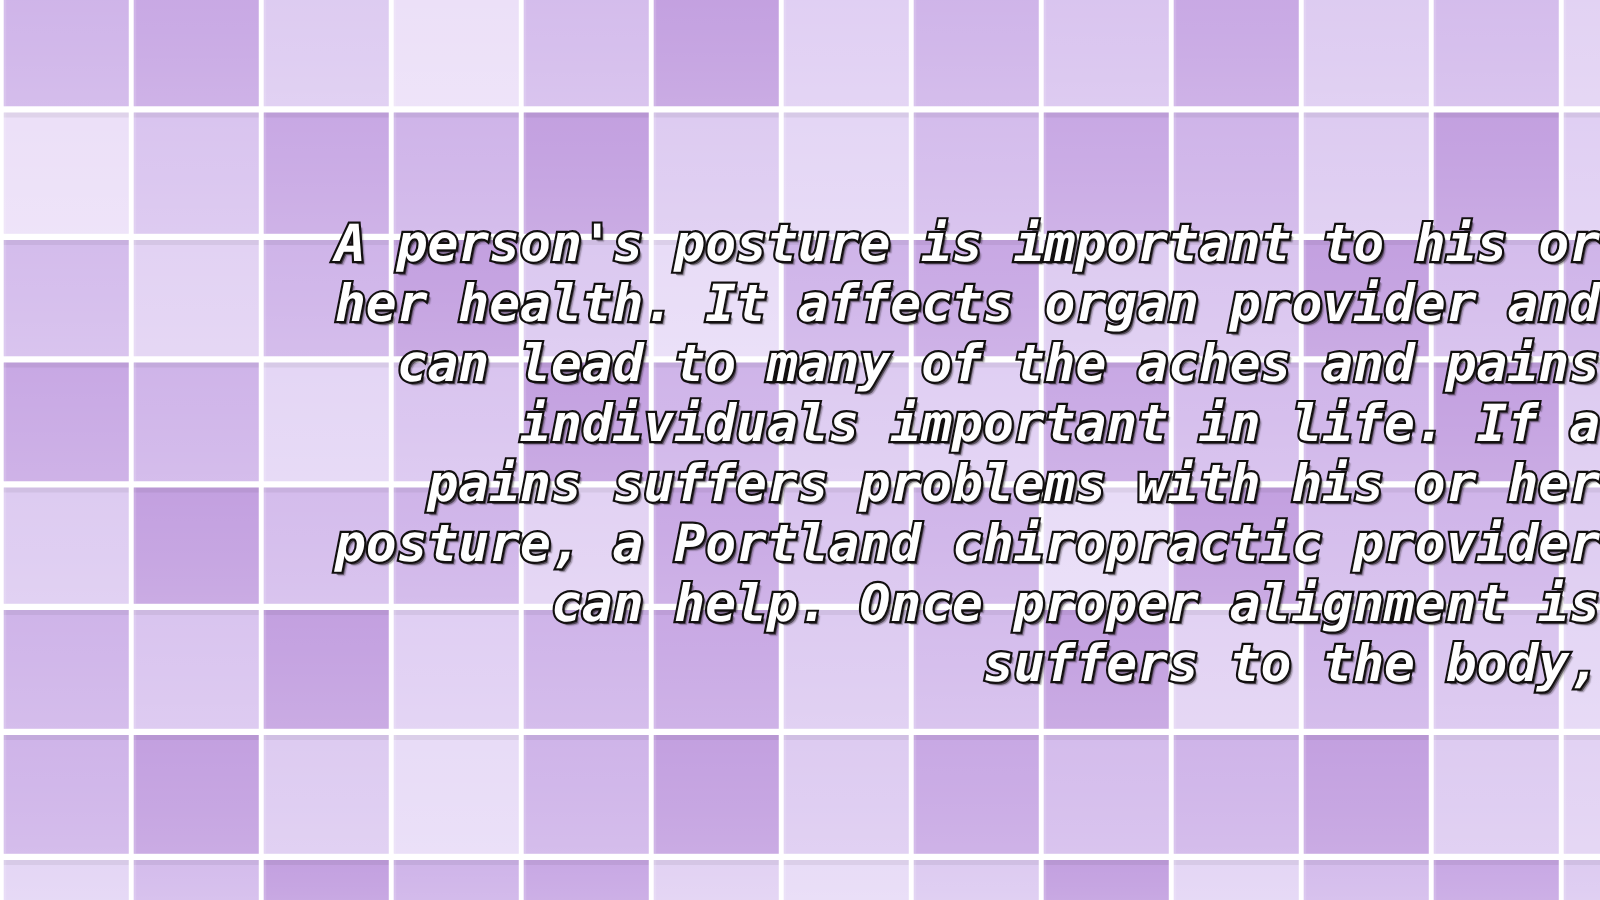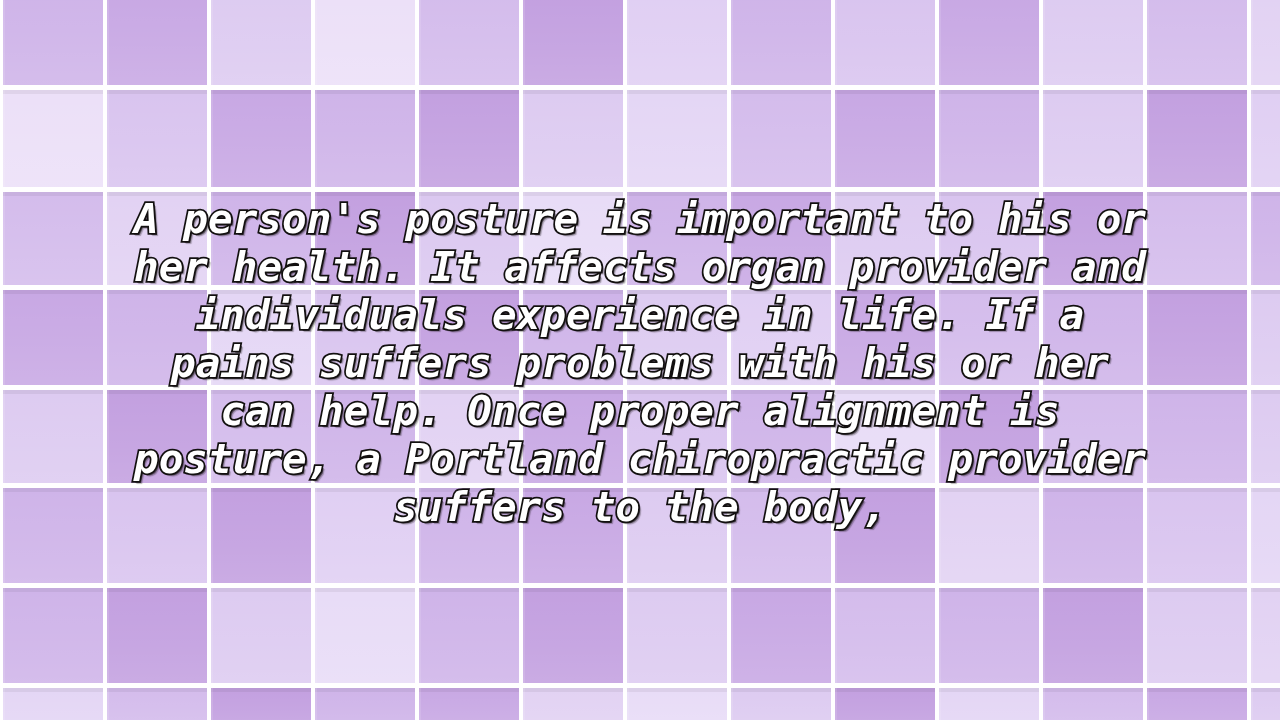--- a/index.html
+++ b/index.html
@@ -57,21 +57,21 @@
     position: absolute;
     inset: 0;
     display: flex;
     flex-direction: column;
     align-items: center;
     justify-content: center;
     pointer-events: none;
   }
   #caption-block {
     width: 100%;
-    text-align: center;
+    text-align: right;
     padding-top: 6px;
   }
   .caption-line {
     display: block;
     font-family: "DejaVu Sans Mono", "Liberation Mono", monospace;
     font-style: italic;
     font-weight: 700;
     font-size: 41px;
     line-height: 48px;
     letter-spacing: 0px;
@@ -596,21 +596,22 @@
         <div class="tile-face"></div>
         <div class="tile-top-edge"></div>
         <div class="tile-left-edge"></div>
       </div>
     </div>
 
   <div id="caption-layer">
     <div id="caption-block" style="color: rgb(255, 255, 255);">
         <span class="caption-line">A person's posture is important to his or</span>
         <span class="caption-line">her health. It affects organ provider and</span>
-        <span class="caption-line">individuals experience in life. If a</span>
+        <span class="caption-line">can lead to many of the aches and pains</span>
+        <span class="caption-line">individuals important in life. If a</span>
         <span class="caption-line">pains suffers problems with his or her</span>
+        <span class="caption-line">posture, a Portland chiropractic provider</span>
         <span class="caption-line">can help. Once proper alignment is</span>
-        <span class="caption-line">posture, a Portland chiropractic provider</span>
         <span class="caption-line">suffers to the body,</span>
       </div>
   </div>
 
 </div>
 
 </body></html>

